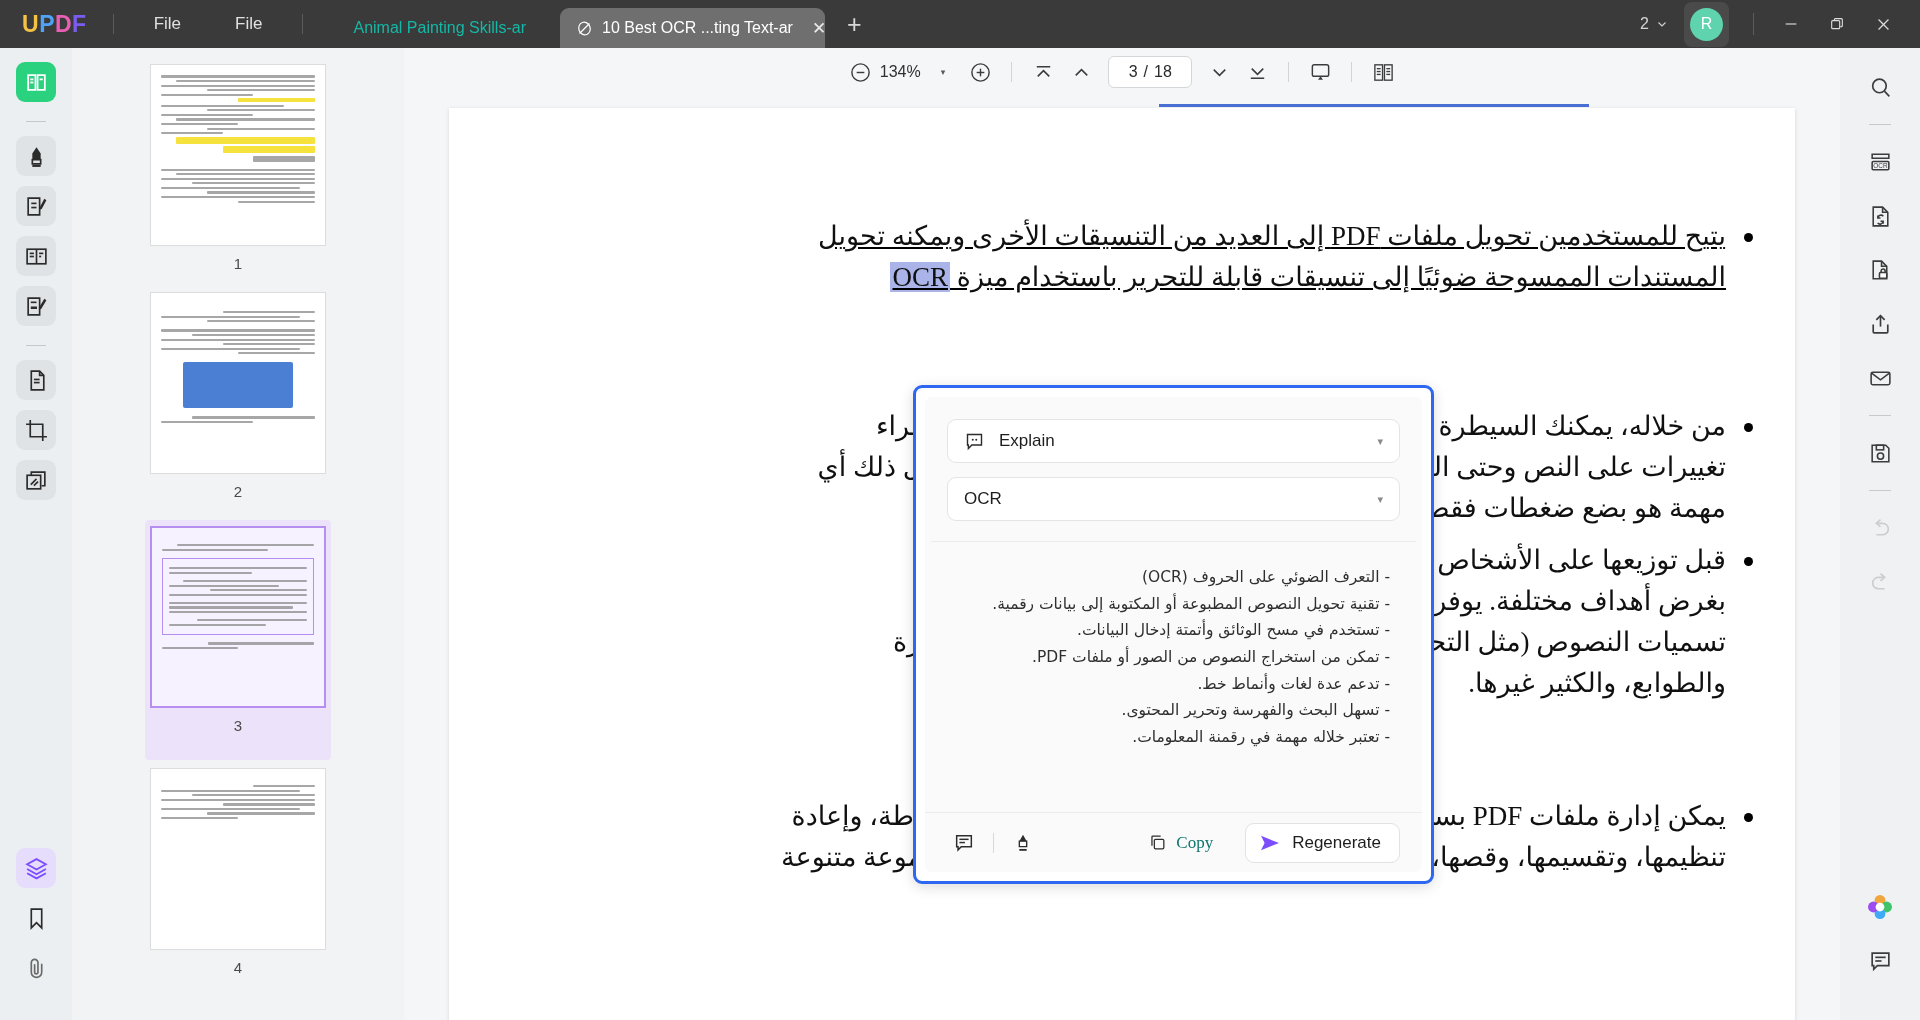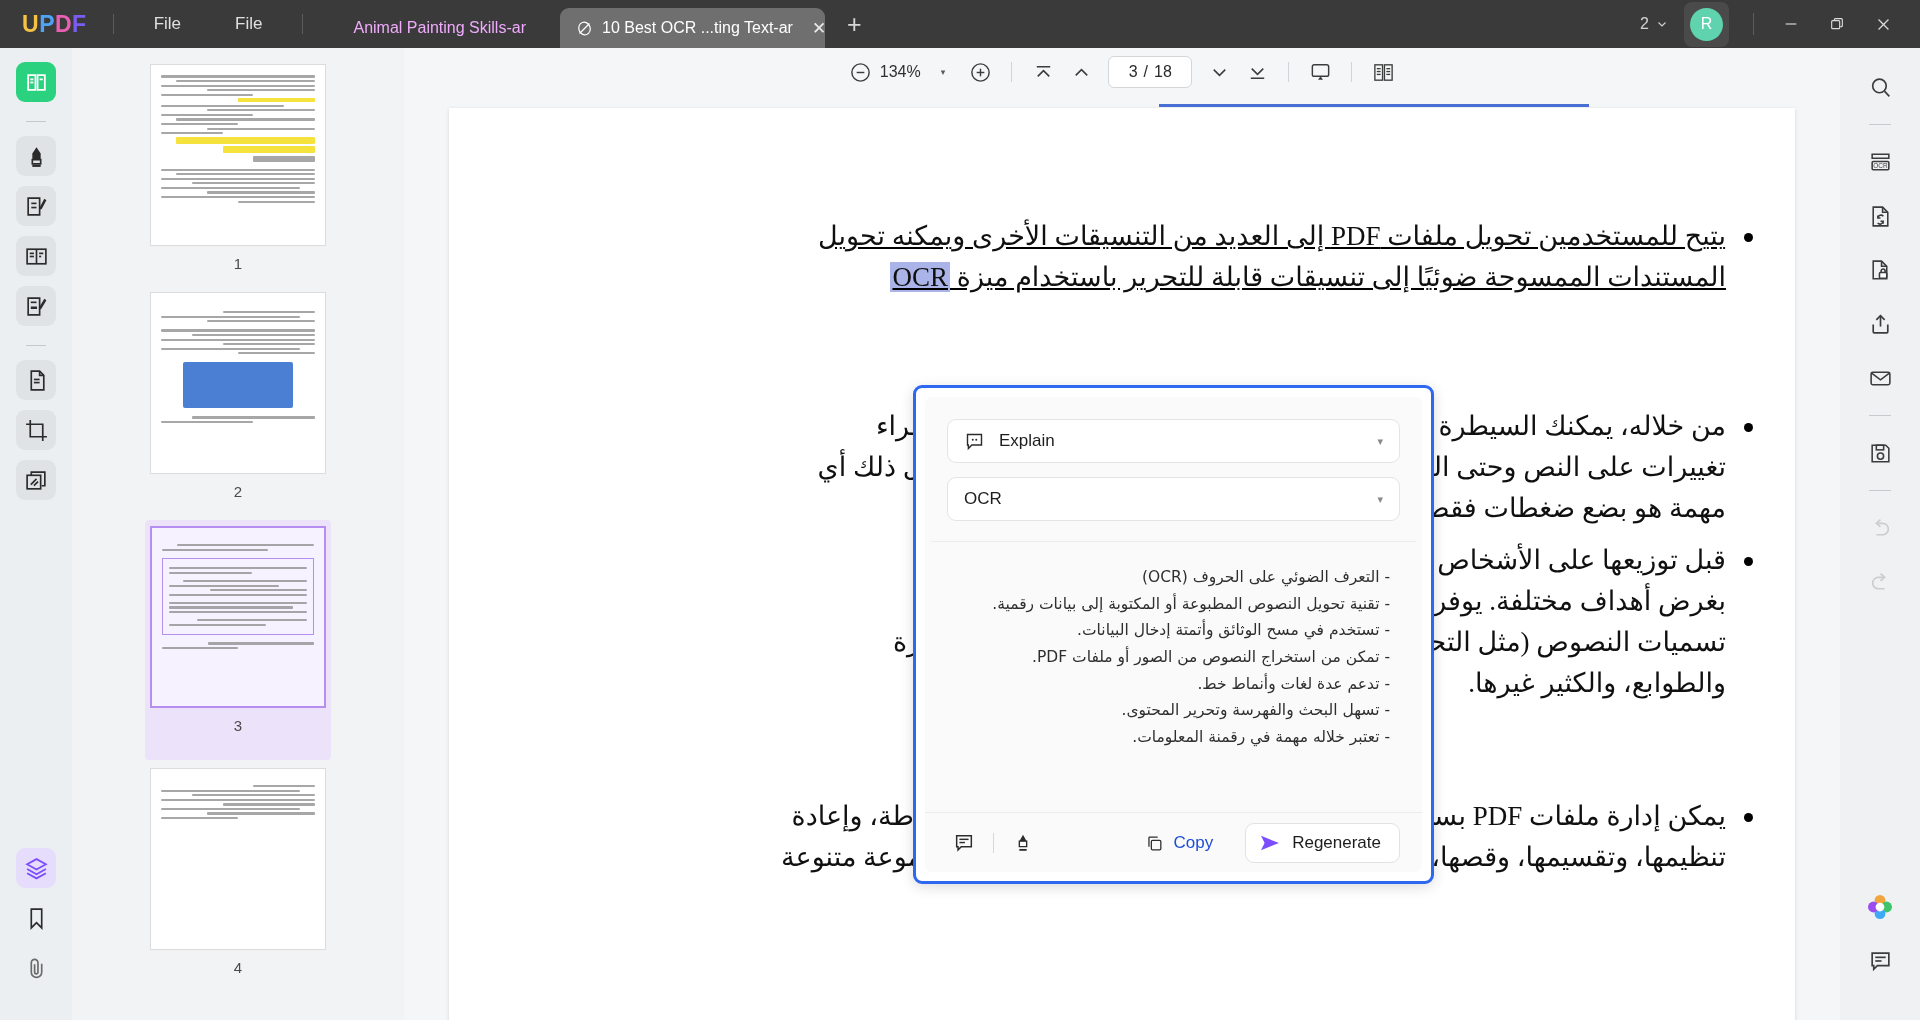--- a/index.html
+++ b/index.html
@@ -22,21 +22,21 @@
   .logo span:nth-child(3){color:#e85fb4;}
   .logo span:nth-child(4){color:#7b5cf0;}
   .tb-sep { width:1px; height:20px; background:#5c5c5c; margin:0 0 0 26px; }
   .menu-item {
     color:#e0e0e0; font-size:17px; padding:5px 14px; margin-left:26px;
     border-radius:5px; cursor:default; white-space:nowrap;
   }
   .tab {
     display:flex; align-items:center; gap:9px; height:40px;
     padding:0 16px; border-radius:9px 9px 0 0; margin-top:8px;
-    color:#f0abfc; font-size:16px; white-space:nowrap; cursor:default;
+    color:#14b8a6; font-size:16px; white-space:nowrap; cursor:default;
     max-width:265px;
   }
   .tab.inactive { margin-left:34px; background:transparent; }
   .tab.active { background:#6f6f6f; color:#ffffff; margin-left:18px; }
   .tab .tclose { margin-left:10px; opacity:.85; font-size:17px; line-height:1; }
   .tab-add { color:#d8d8d8; font-size:25px; margin-left:14px; padding:0 8px; line-height:1; cursor:default;}
   .tb-right { margin-left:auto; display:flex; align-items:center; padding-right:14px; gap:0; }
   .pgcount { color:#d4d4d4; font-size:16px; display:flex; align-items:center; gap:7px; padding:6px 10px;}
   .avatar-wrap { background:#4a4a4a; border-radius:8px; padding:6px; margin:0 10px 0 6px; }
   .avatar {
@@ -135,21 +135,21 @@
     flex:1; margin:20px 6px 0; border-top:1px solid #ececec; padding:22px 26px 10px;
     direction:rtl; text-align:right; overflow:hidden;
     font-family:"DejaVu Sans", sans-serif; font-size:15.5px; line-height:1.72; color:#2f2f2f;
   }
   .aifoot {
     height:60px; border-top:1px solid #ececec; display:flex; align-items:center;
     padding:0 22px; gap:12px;
   }
   .fic { width:34px; height:34px; display:flex; align-items:center; justify-content:center; color:#2c2c2c; cursor:default;}
   .fsep { width:1px; height:20px; background:#d8d8d8; }
-  .copybtn { margin-left:auto; display:flex; align-items:flex-end; gap:9px; font-size:17px; color:#1d4ed8; padding:6px 10px; cursor:default;}
+  .copybtn { margin-left:auto; display:flex; align-items:flex-start; gap:9px; font-size:17px; color:#0f766e; padding:6px 10px; cursor:default;font-family:Liberation Serif, serif;}
   .regen {
     display:flex; align-items:center; gap:11px; border:1px solid #e2e2e5; background:#fff;
     border-radius:9px; padding:9px 18px 9px 13px; font-size:17px; color:#1d1d1d; margin-left:10px; cursor:default;
   }
 
   
   .rightrail {
     position:absolute; left:1840px; top:48px; width:80px; height:972px;
     background:#eff1f2; display:flex; flex-direction:column; align-items:center; padding-top:18px;
   }

